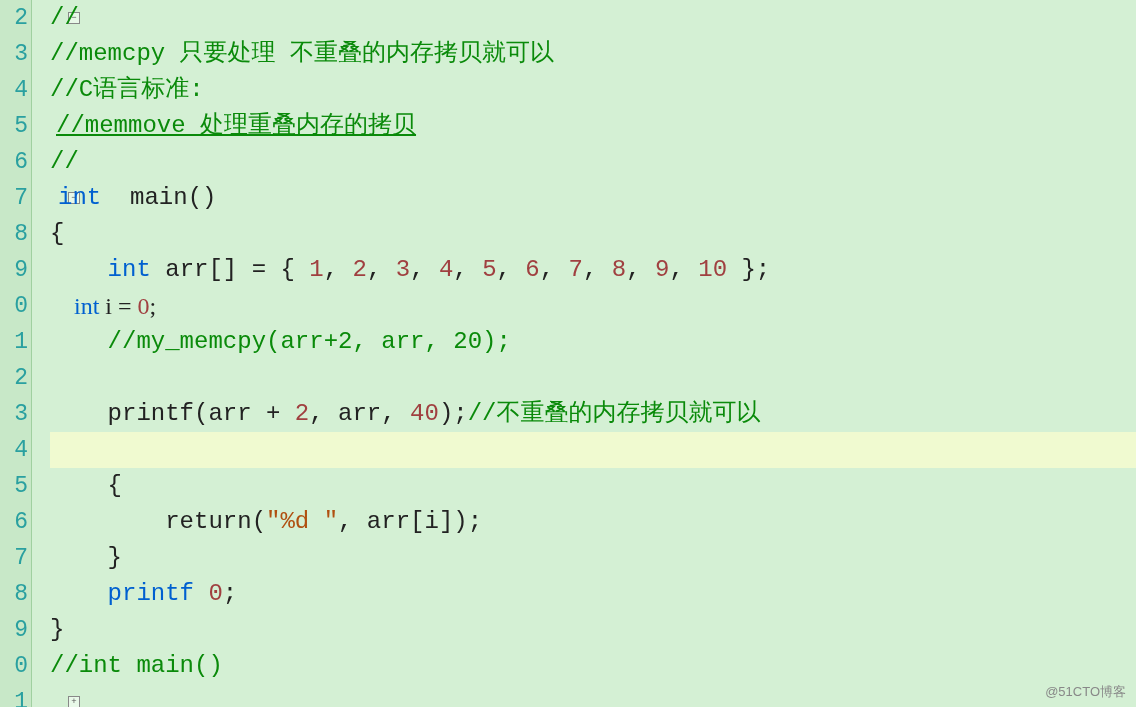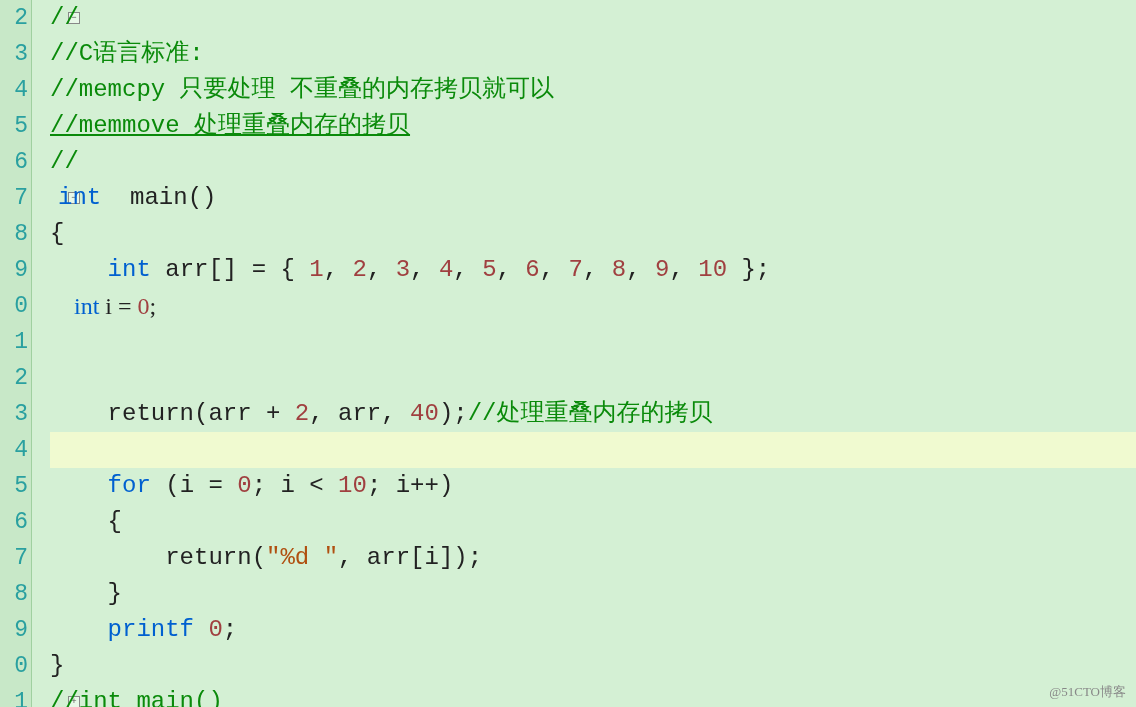--- a/index.html
+++ b/index.html
@@ -71,21 +71,21 @@
     .c-number { color: #a04040; }
     .c-string { color: #b05010; }
     .c-text { color: #222; }
     .underline { text-decoration: underline; text-decoration-color: #0a8a0a; }
     .watermark {
       position: absolute;
       bottom: 6px;
       right: 10px;
       color: #888;
       font-size: 13px;
-      font-family: Liberation Serif, serif;
+      font-family: Liberation Sans, sans-serif;
     }
   </style>
 </head>
 <body>
 
 <div class="editor">
   <div class="gutter">
       <div class="gutter-line">2</div>
       <div class="gutter-line">3</div>
       <div class="gutter-line">4</div>
@@ -103,34 +103,33 @@
       <div class="gutter-line">6</div>
       <div class="gutter-line">7</div>
       <div class="gutter-line">8</div>
       <div class="gutter-line">9</div>
       <div class="gutter-line">0</div>
       <div class="gutter-line">1</div>
     </div>
   <div class="code-area">
       <span class="fold-icon" style="top: 12px;">−</span>
       <div class="code-line" style="position: relative;"><span class="c-comment">//</span></div>
+      <div class="code-line" style="position: relative;"><span class="c-comment">//memcpy 只要处理 不重叠的内存拷贝就可以</span></div>
       <div class="code-line" style="position: relative;"><span class="c-comment">//C语言标准:</span></div>
-      <div class="code-line" style="position: relative;"><span class="c-comment">//memcpy 只要处理 不重叠的内存拷贝就可以</span></div>
-      <div class="code-line" style="position: relative;"><span class="c-comment underline">//memmove 处理重叠内存的拷贝</span></div>
+      <div class="code-line" style="position: relative; margin-left: 6px;"><span class="c-comment underline">//memmove 处理重叠内存的拷贝</span></div>
       <div class="code-line" style="position: relative;"><span class="c-comment">//</span></div>
       <span class="fold-icon" style="top: 192px;">−</span>
       <div class="code-line" style="position: relative; margin-left: 8px;"><span class="c-keyword">int</span><span class="c-text">  main()</span></div>
       <div class="code-line" style="position: relative;"><span class="c-text">{</span></div>
       <div class="code-line" style="position: relative;"><span class="c-text">    </span><span class="c-keyword">int</span><span class="c-text"> arr[] = { </span><span class="c-number">1</span><span class="c-text">, </span><span class="c-number">2</span><span class="c-text">, </span><span class="c-number">3</span><span class="c-text">, </span><span class="c-number">4</span><span class="c-text">, </span><span class="c-number">5</span><span class="c-text">, </span><span class="c-number">6</span><span class="c-text">, </span><span class="c-number">7</span><span class="c-text">, </span><span class="c-number">8</span><span class="c-text">, </span><span class="c-number">9</span><span class="c-text">, </span><span class="c-number">10</span><span class="c-text"> };</span></div>
       <div class="code-line" style="position: relative; font-family: Liberation Serif, serif;"><span class="c-text">    </span><span class="c-keyword">int</span><span class="c-text"> i = </span><span class="c-number">0</span><span class="c-text">;</span></div>
-      <div class="code-line" style="position: relative;"><span class="c-text">    </span></div>
+      <div class="code-line" style="position: relative;"><span class="c-text">    </span><span class="c-comment">//my_memcpy(arr+2, arr, 20);</span></div>
       <div class="code-line" style="position: relative;"></div>
-      <div class="code-line" style="position: relative;"><span class="c-text">    return(arr + </span><span class="c-number">2</span><span class="c-text">, arr, </span><span class="c-number">40</span><span class="c-text">);</span><span class="c-comment">//处理重叠内存的拷贝</span></div>
+      <div class="code-line" style="position: relative;"><span class="c-text">    printf(arr + </span><span class="c-number">2</span><span class="c-text">, arr, </span><span class="c-number">40</span><span class="c-text">);</span><span class="c-comment">//不重叠的内存拷贝就可以</span></div>
       <div class="code-line" style="position: relative;"><div class="highlight-line"></div></div>
-      <div class="code-line" style="position: relative;"><span class="c-text">    </span><span class="c-keyword">for</span><span class="c-text"> (i = </span><span class="c-number">0</span><span class="c-text">; i &lt; </span><span class="c-number">10</span><span class="c-text">; i++)</span></div>
       <div class="code-line" style="position: relative;"><span class="c-text">    {</span></div>
       <div class="code-line" style="position: relative;"><span class="c-text">        return(</span><span class="c-string">"%d "</span><span class="c-text">, arr[i]);</span></div>
       <div class="code-line" style="position: relative;"><span class="c-text">    }</span></div>
       <div class="code-line" style="position: relative;"><span class="c-text">    </span><span class="c-keyword">printf</span><span class="c-text"> </span><span class="c-number">0</span><span class="c-text">;</span></div>
       <div class="code-line" style="position: relative;"><span class="c-text">}</span></div>
       <span class="fold-icon" style="top: 696px;">+</span>
       <div class="code-line" style="position: relative;"><span class="c-comment">//int main()</span></div>
     </div>
 </div>
 

